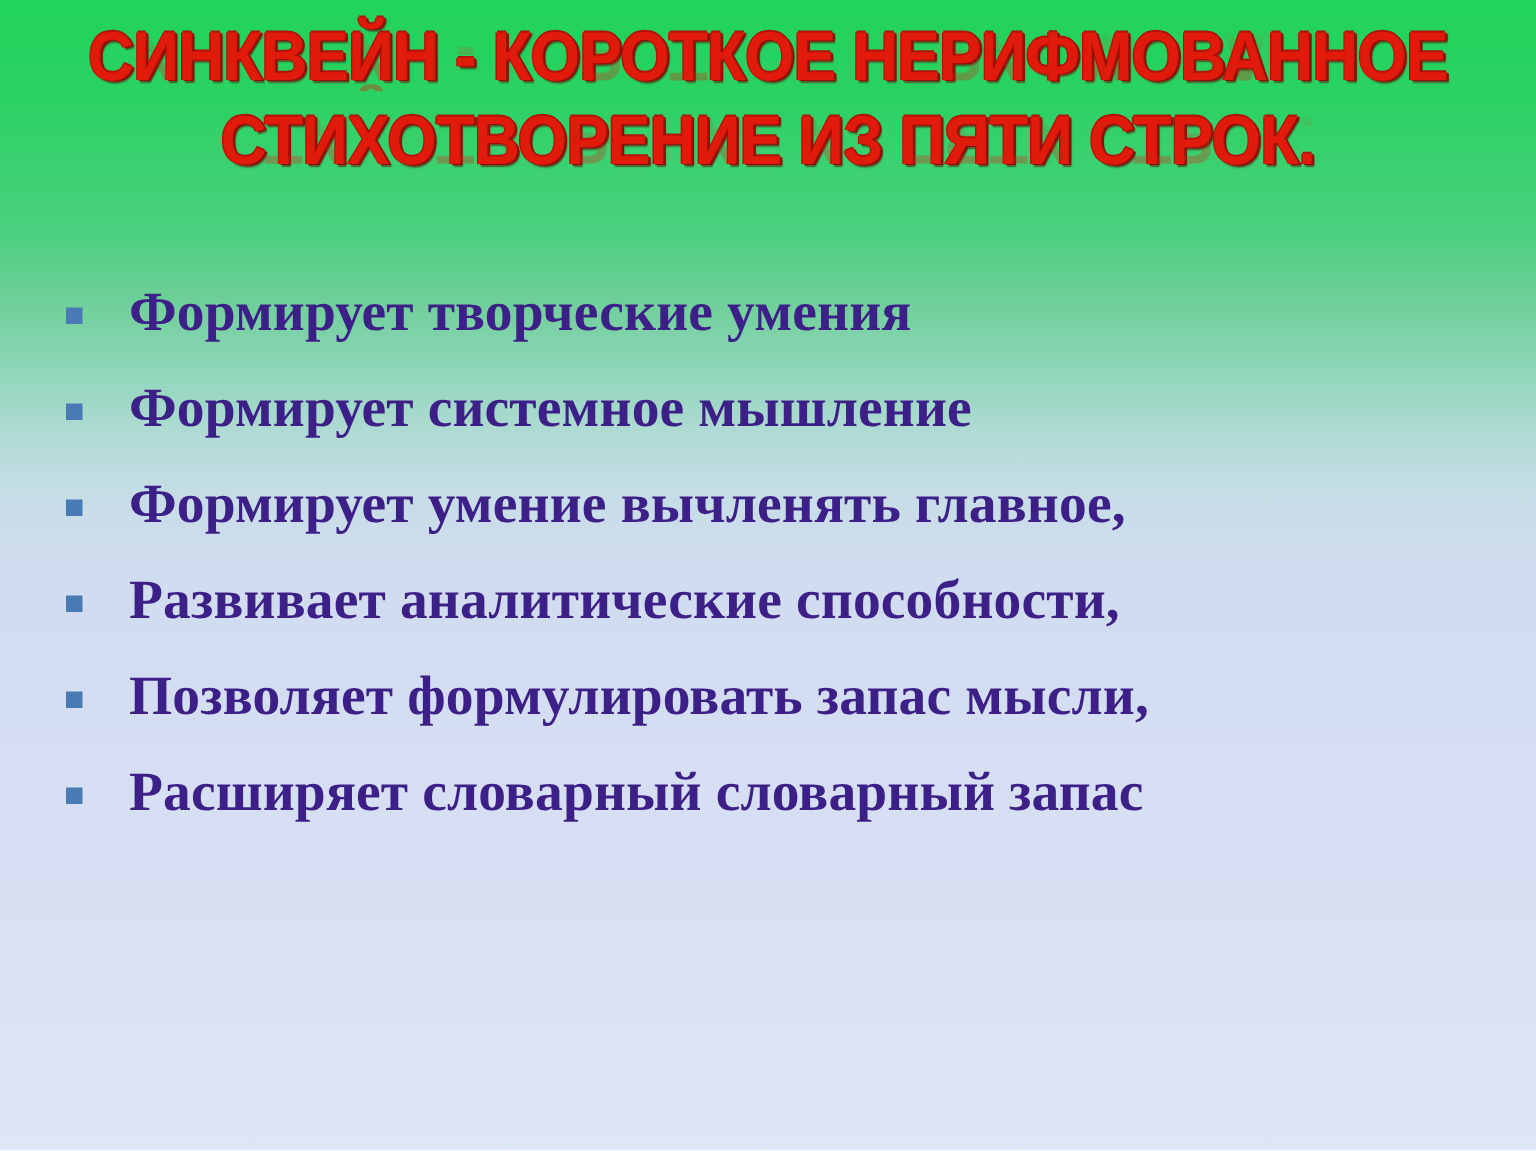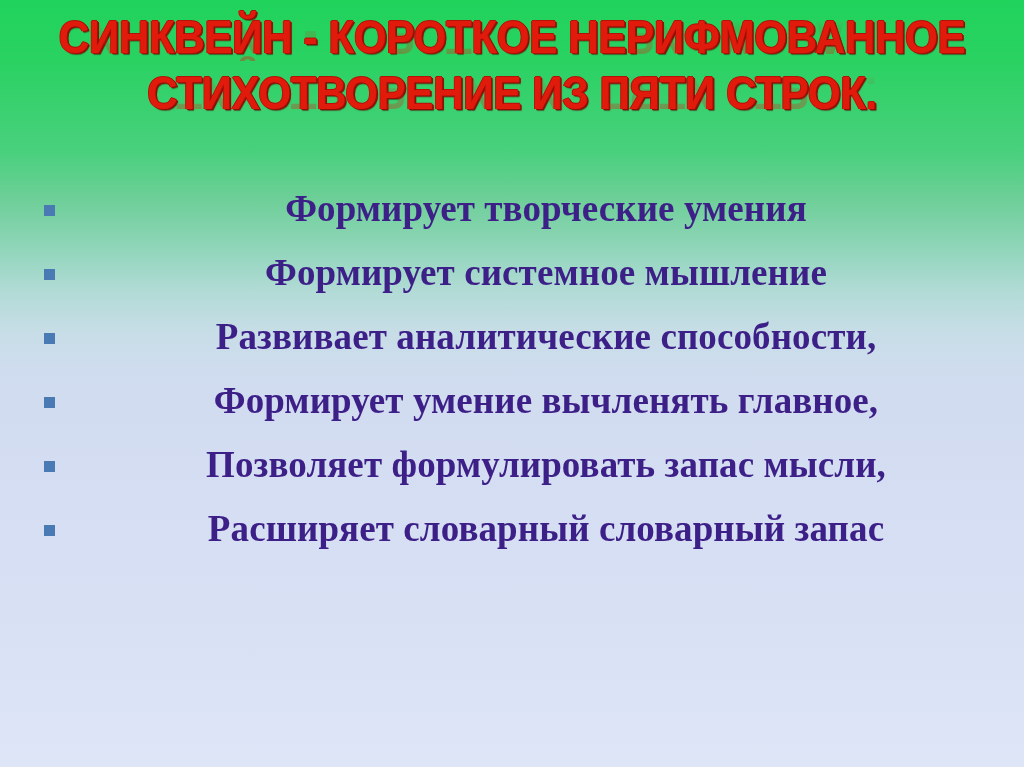--- a/index.html
+++ b/index.html
@@ -125,21 +125,20 @@
   .bullet-item {
     position: relative;
     padding-left: 50px;
     margin: 0 0 2px 0;
     color: #3d1f88;
     font-family: "Liberation Serif", "DejaVu Serif", serif;
     font-weight: bold;
     font-size: 37px;
     line-height: 62px;
     letter-spacing: 0.1px;
-    text-align: center;
   }
 
   .bullet-marker {
     position: absolute;
     left: 8px;
     top: 27px;
     width: 11px;
     height: 11px;
     background: #4a7ab4;
     display: block;
@@ -175,30 +174,30 @@
       <span class="bullet-text">Формирует творческие умения</span>
     </li>
 
     <li class="bullet-item">
       <span class="bullet-marker"></span>
       <span class="bullet-text">Формирует системное мышление</span>
     </li>
 
     <li class="bullet-item">
       <span class="bullet-marker"></span>
+      <span class="bullet-text">Формирует умение вычленять главное,</span>
+    </li>
+
+    <li class="bullet-item">
+      <span class="bullet-marker"></span>
       <span class="bullet-text">Развивает аналитические способности,</span>
     </li>
 
     <li class="bullet-item">
       <span class="bullet-marker"></span>
-      <span class="bullet-text">Формирует умение вычленять главное,</span>
-    </li>
-
-    <li class="bullet-item">
-      <span class="bullet-marker"></span>
       <span class="bullet-text">Позволяет формулировать запас мысли,</span>
     </li>
 
     <li class="bullet-item">
       <span class="bullet-marker"></span>
       <span class="bullet-text">Расширяет словарный словарный запас</span>
     </li>
 
   </ul>
 

